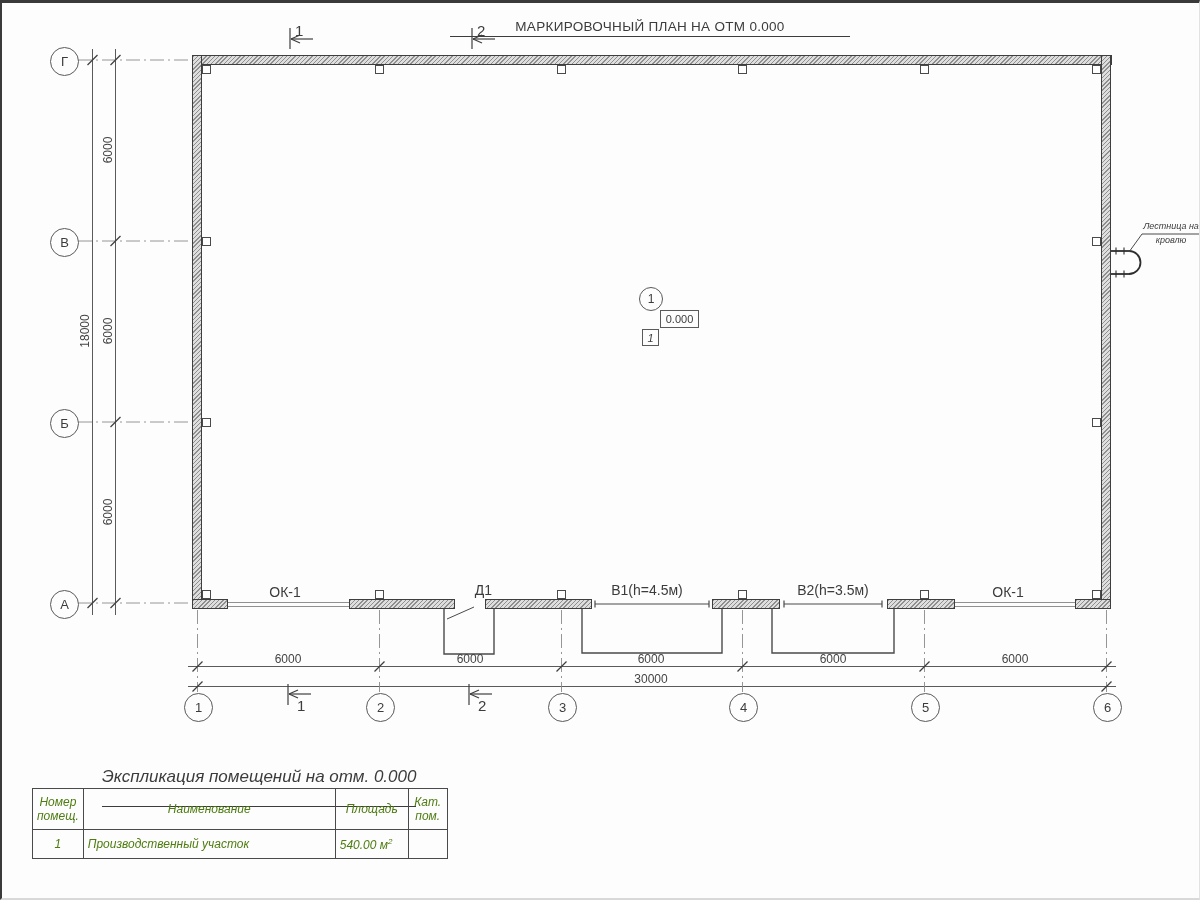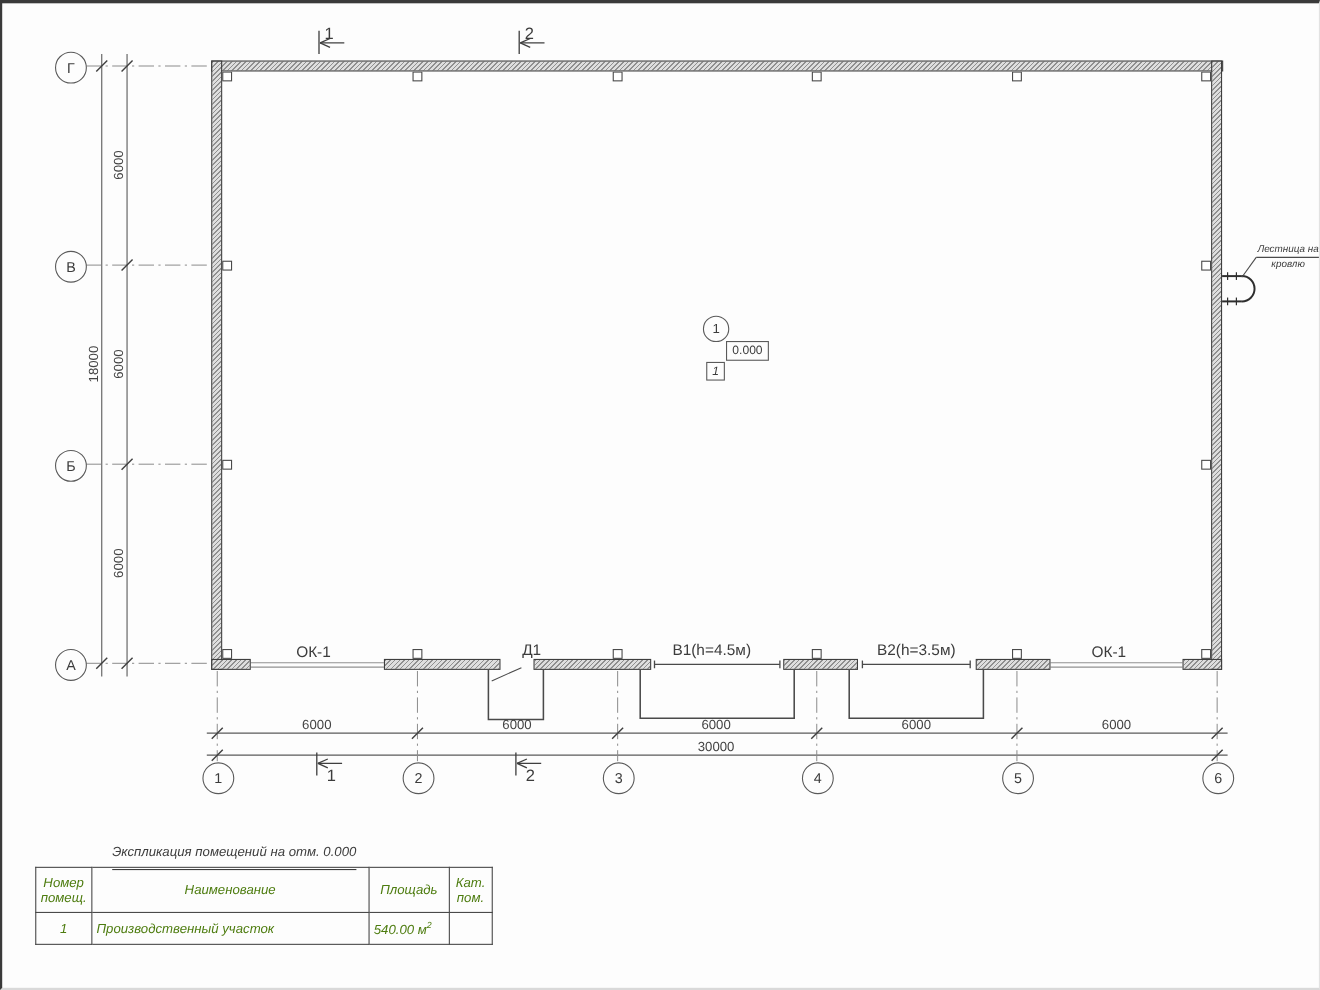--- a/index.html
+++ b/index.html
@@ -28,22 +28,22 @@
   .marker-rect{position:absolute;border:1px solid #5a5a5a;display:flex;align-items:center;justify-content:center;
     font-size:11px;background:#fdfdfd;}
   .title{
     position:absolute;left:448px;top:16px;width:400px;text-align:center;font-size:13.5px;
     padding-bottom:2px;border-bottom:1px solid #3c3c3c;letter-spacing:.3px;
   }
   .note{position:absolute;font-size:9px;font-style:italic;text-align:center;color:#3c3c3c;}
   svg.overlay{position:absolute;left:0;top:0;}
   
   .tbl-title{
-    position:absolute;left:100px;top:764px;font-size:12px;font-style:italic;
-    padding-bottom:9px;border-bottom:1px solid #3c3c3c;
+    position:absolute;left:100px;top:764px;font-size:17px;font-style:italic;
+    padding-bottom:19px;border-bottom:1px solid #3c3c3c;
   }
   table.expl{
     position:absolute;left:30px;top:785px;border-collapse:collapse;table-layout:fixed;
     font-size:12px;font-style:italic;color:#4d7c0f;
   }
   table.expl td{border:1px solid #4a4a4a;padding:0 4px;overflow:hidden;}
   table.expl .c-num{width:37px;text-align:center;}
   table.expl .c-name{width:243px;}
   table.expl .c-area{width:64px;}
   table.expl .c-cat{width:30px;text-align:center;}
@@ -150,20 +150,21 @@
       <line x1="1114" y1="267.5" x2="1114" y2="274.5"></line>
       <line x1="1122" y1="267.5" x2="1122" y2="274.5"></line>
     </g>
 
     <g stroke="#4a4a4a" stroke-width="1" fill="none">
       <line x1="1127" y1="249" x2="1140" y2="231"></line>
       <line x1="1140" y1="231" x2="1198" y2="231"></line>
     </g>
   </svg>
 
+  <div class="title">МАРКИРОВОЧНЫЙ ПЛАН НА ОТМ 0.000</div>
 
   <div class="wall" style="left:190px;top:52px;width:920px;height:10px;"></div>
   <div class="wall" style="left:190px;top:52px;width:10px;height:554px;"></div>
   <div class="wall" style="left:1099px;top:52px;width:10px;height:554px;"></div>
   <div class="wall" style="left:190px;top:596px;width:36px;height:10px;"></div>
   <div class="wall" style="left:347px;top:596px;width:106px;height:10px;"></div>
   <div class="wall" style="left:483px;top:596px;width:107px;height:10px;"></div>
   <div class="wall" style="left:710px;top:596px;width:68px;height:10px;"></div>
   <div class="wall" style="left:885px;top:596px;width:68px;height:10px;"></div>
   <div class="wall" style="left:1073px;top:596px;width:36px;height:10px;"></div>

